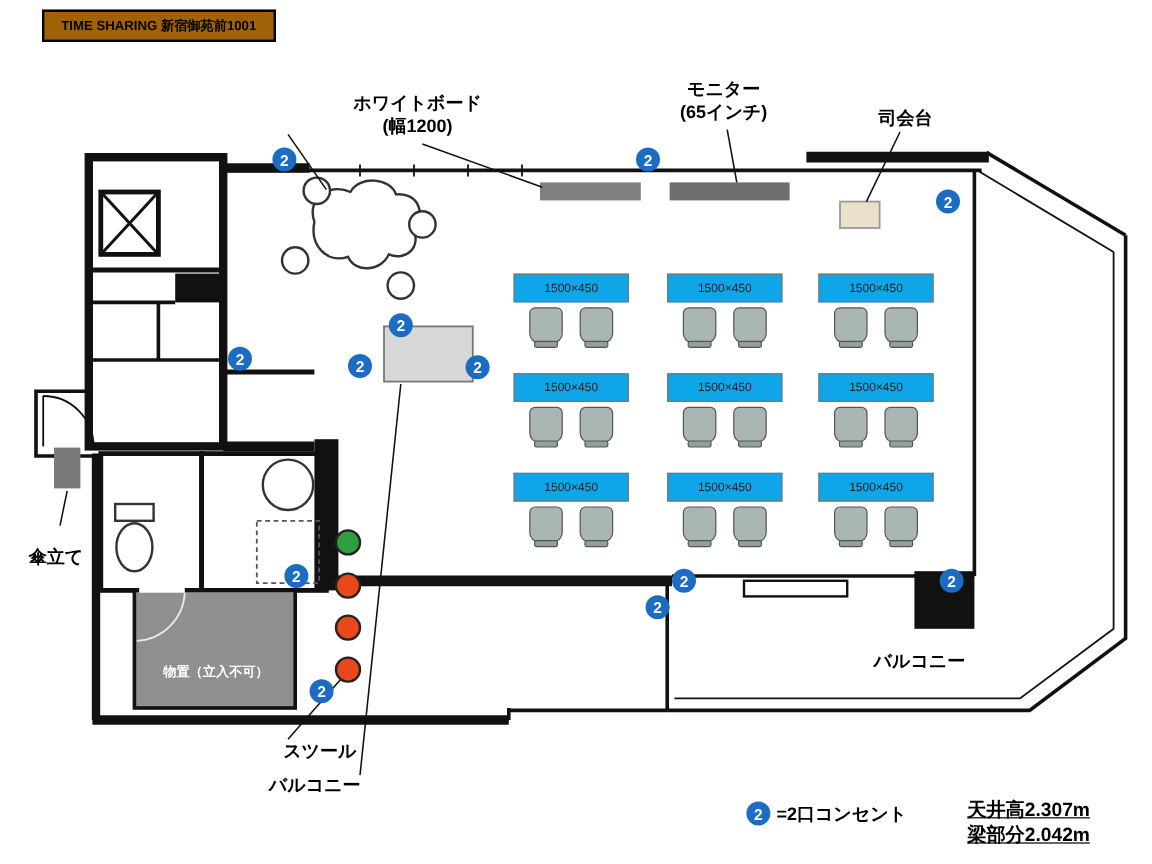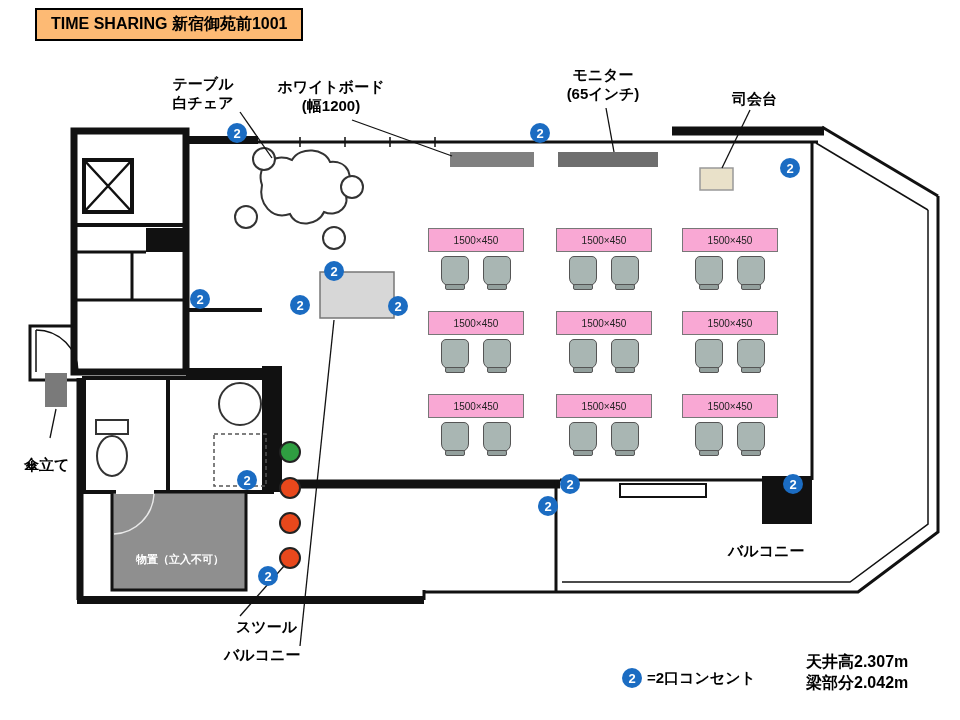--- a/index.html
+++ b/index.html
@@ -1,30 +1,30 @@
 <!DOCTYPE html>
 <html><head>
 <meta charset="utf-8">
 <style>
   *{margin:0;padding:0;box-sizing:border-box;}
   html,body{width:960px;height:720px;}
   body{position:relative;background:#fff;font-family:"Liberation Sans","DejaVu Sans",sans-serif;overflow:hidden;color:#000;}
   .stage{position:absolute;left:0;top:0;width:960px;height:720px;}
   svg.plan{position:absolute;left:0;top:0;}
-  .title-box{position:absolute;left:35px;top:8px;border:2px solid #000;padding:4px 14px;font-weight:bold;font-size:16px;background:#fdba74;white-space:nowrap;}
+  .title-box{position:absolute;left:35px;top:8px;border:2px solid #000;padding:4px 14px;font-weight:bold;font-size:11px;background:#a16207;white-space:nowrap;}
   .label{position:absolute;font-weight:bold;font-size:15px;line-height:1.25;text-align:center;white-space:nowrap;}
   .label .ln{display:block;}
   .storage-label{position:absolute;left:116px;top:552px;width:128px;font-size:11px;color:#fff;text-align:center;font-weight:bold;white-space:nowrap;}
-  .specs{position:absolute;left:806px;top:652px;font-weight:bold;font-size:16px;line-height:1.3;text-align:center;}
+  .specs{position:absolute;left:806px;top:666px;font-weight:bold;font-size:16px;line-height:1.3;text-align:center;text-decoration:underline;}
   .legend{position:absolute;left:622px;top:668px;display:flex;align-items:center;gap:5px;font-weight:bold;font-size:15px;}
   .badge{width:20px;height:20px;border-radius:50%;background:#1b6cc2;color:#fff;font-weight:bold;font-size:13px;display:flex;align-items:center;justify-content:center;flex:0 0 auto;}
   .outlet{position:absolute;z-index:5;}
   .stool{position:absolute;width:22px;height:22px;border-radius:50%;border:2px solid #222;z-index:4;}
   .table-unit{position:absolute;width:96px;z-index:3;}
-  .table-top{width:96px;height:24px;background:#f9a8d4;border:1px solid #777;display:flex;align-items:center;justify-content:center;}
+  .table-top{width:96px;height:24px;background:#0ea5e9;border:1px solid #777;display:flex;align-items:center;justify-content:center;}
   .table-size{font-size:10px;color:#222;white-space:nowrap;}
   .chairs{display:flex;justify-content:center;gap:14px;margin-top:4px;}
   .chair{width:28px;height:30px;background:#a9b6b3;border:1px solid #555;border-radius:5px 5px 8px 8px;position:relative;}
   .chair::after{content:"";position:absolute;left:3px;right:3px;bottom:-5px;height:4px;background:#93a09d;border:1px solid #555;border-radius:2px;}
 </style>
 </head>
 <body>
 
 <div class="stage">
 
@@ -201,25 +201,21 @@
       <div class="badge outlet" style="left: 783px; top: 474px; background: rgb(27, 108, 194);">2</div>
       <div class="badge outlet" style="left: 258px; top: 566px; background: rgb(27, 108, 194);">2</div>
       <div class="stool" style="left: 279px; top: 441px; background: rgb(47, 158, 65);"></div>
       <div class="stool" style="left: 279px; top: 477px; background: rgb(232, 72, 28);"></div>
       <div class="stool" style="left: 279px; top: 512px; background: rgb(232, 72, 28);"></div>
       <div class="stool" style="left: 279px; top: 547px; background: rgb(232, 72, 28);"></div>
     </div>
 
   <div class="title-box">TIME SHARING 新宿御苑前1001</div>
 
-  <div class="label" style="left:158px;top:75px;width:90px;">
-    <span class="ln">テーブル</span>
-    <span class="ln">白チェア</span>
-  </div>
-  <div class="label" style="left:266px;top:78px;width:130px;">
+  <div class="label" style="left:283px;top:78px;width:130px;">
     <span class="ln">ホワイトボード</span>
     <span class="ln">(幅1200)</span>
   </div>
   <div class="label" style="left:548px;top:66px;width:110px;">
     <span class="ln">モニター</span>
     <span class="ln">(65インチ)</span>
   </div>
   <div class="label" style="left:732px;top:90px;">司会台</div>
   <div class="label" style="left:24px;top:456px;">傘立て</div>
   <div class="label" style="left:196px;top:618px;margin-left:40px;">スツール</div>

